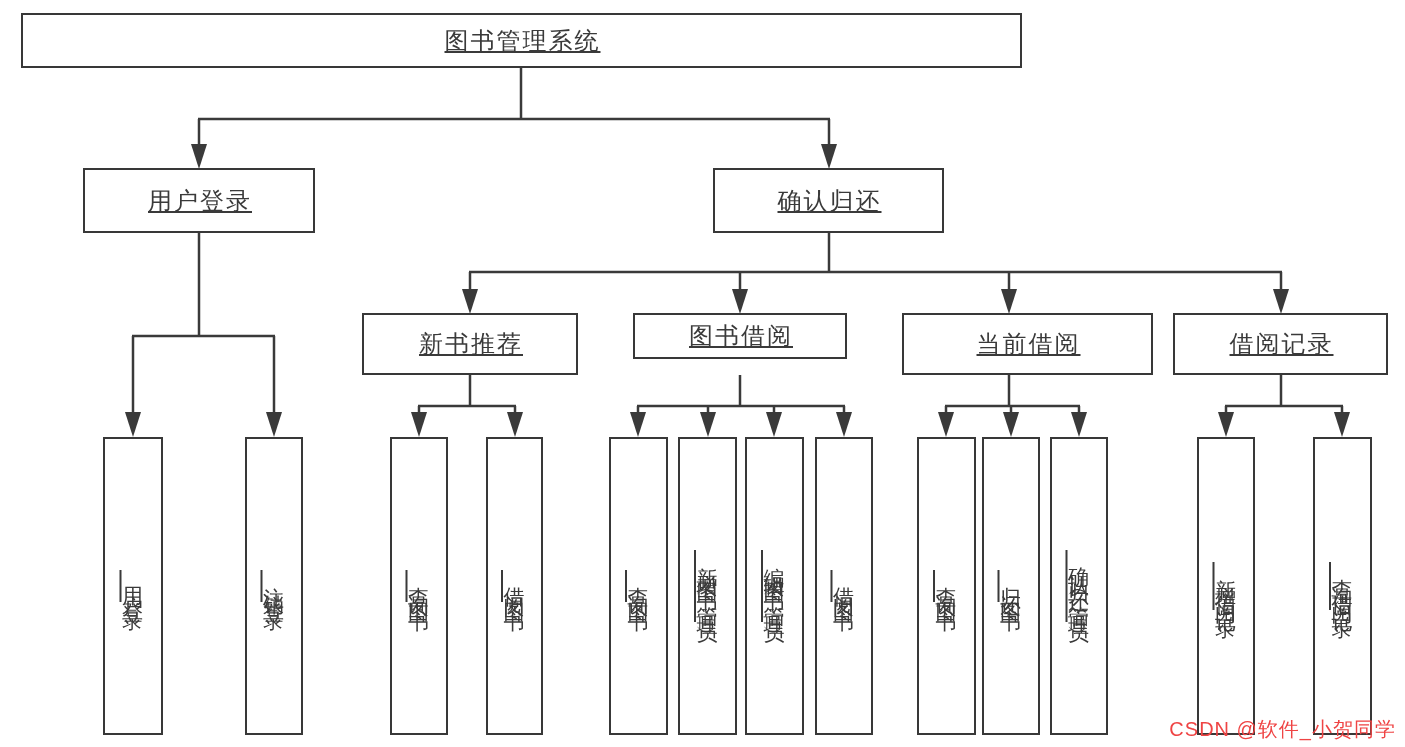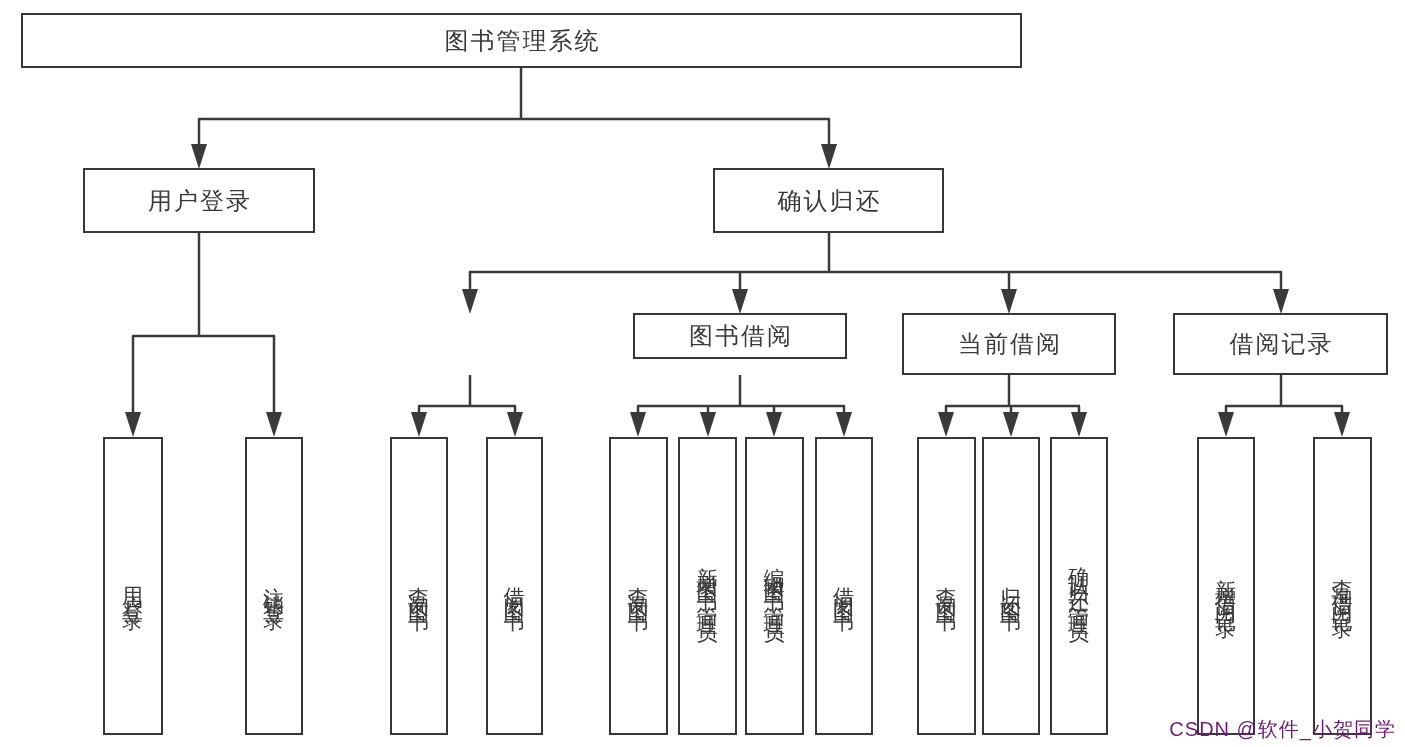--- a/index.html
+++ b/index.html
@@ -20,37 +20,38 @@
   .node {
     position: absolute;
     box-sizing: border-box;
     background: #ffffff;
     border: 2px solid #383838;
     color: #3a3a3a;
     display: flex;
     align-items: center;
     justify-content: center;
     z-index: 2;
+    text-decoration: underline;
   }
   .node.h { font-size: 24px; letter-spacing: 2px; text-indent: 2px; }
   .node.root { font-size: 24px; }
   .node.v span {
     writing-mode: vertical-rl;
     text-orientation: mixed;
     font-size: 21px;
     letter-spacing: 8px;
     line-height: 1;
     white-space: nowrap;
   }
   .watermark {
     position: absolute;
     right: 9px;
     bottom: 4px;
     font-size: 20px;
-    color: #701a75;
+    color: #ef4444;
     letter-spacing: 1px;
     z-index: 3;
     text-align: center;
   }
 </style>
 </head>
 <body>
 
 <div class="stage">
 
@@ -120,22 +121,23 @@
       <polygon points="1218,412 1234,412 1226,437"></polygon>
       <polygon points="1334,412 1350,412 1342,437"></polygon>
     </g>
   </svg>
 
   <div class="node h root" style="left:21px;top:13px;width:1001px;height:55px">图书管理系统</div>
 
   <div class="node h" style="left:83px;top:168px;width:232px;height:65px">用户登录</div>
   <div class="node h" style="left:713px;top:168px;width:231px;height:65px">确认归还</div>
 
+  <div class="node h" style="left:362px;top:313px;width:216px;height:62px">新书推荐</div>
   <div class="node h" style="left:633px;top:313px;width:214px;height:46px">图书借阅</div>
-  <div class="node h" style="left:902px;top:313px;width:214px;height:62px">当前借阅</div>
+  <div class="node h" style="left:902px;top:313px;width:251px;height:62px">当前借阅</div>
   <div class="node h" style="left:1173px;top:313px;width:215px;height:62px">借阅记录</div>
 
   <div class="node v" style="left:103px;top:437px;width:60px;height:298px">
     <span>用户登录</span>
   </div>
   <div class="node v" style="left:245px;top:437px;width:58px;height:298px">
     <span>注销登录</span>
   </div>
 
   <div class="node v" style="left:390px;top:437px;width:58px;height:298px">

